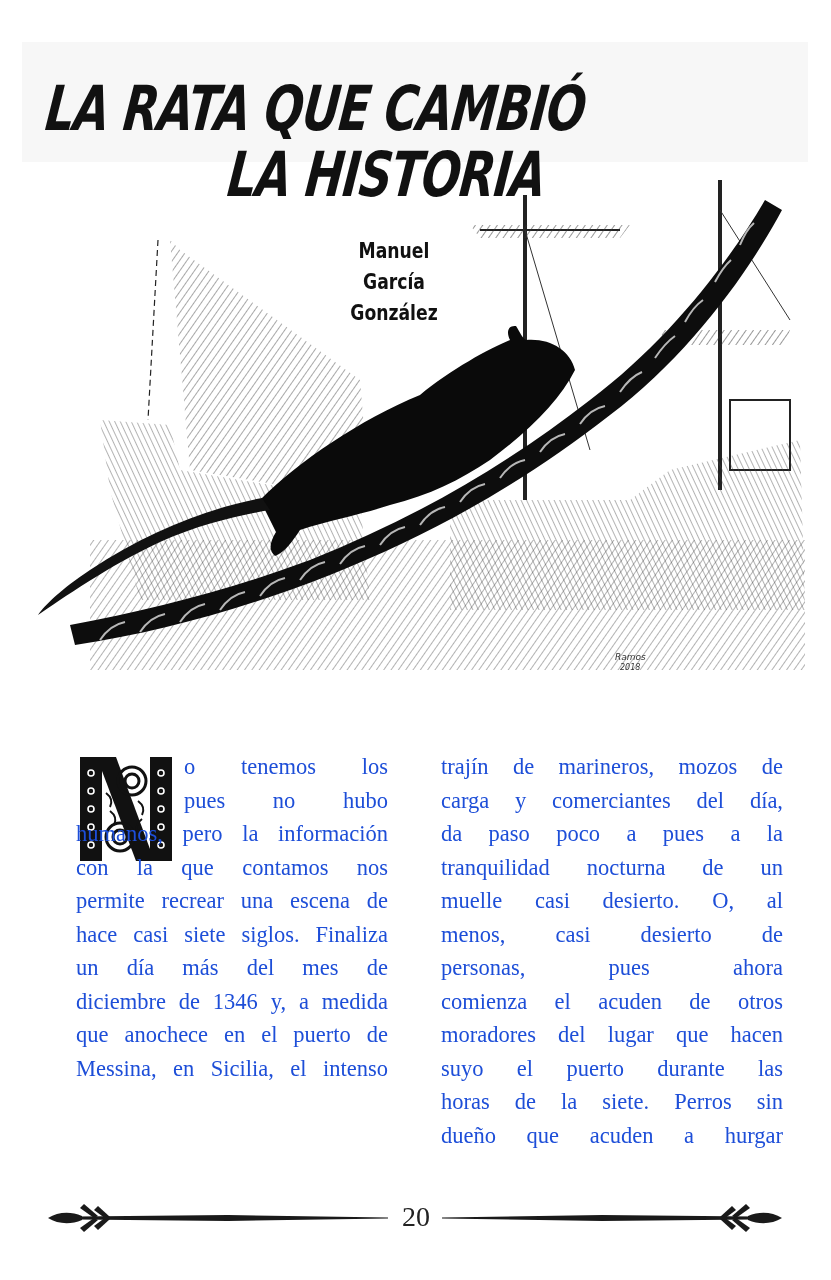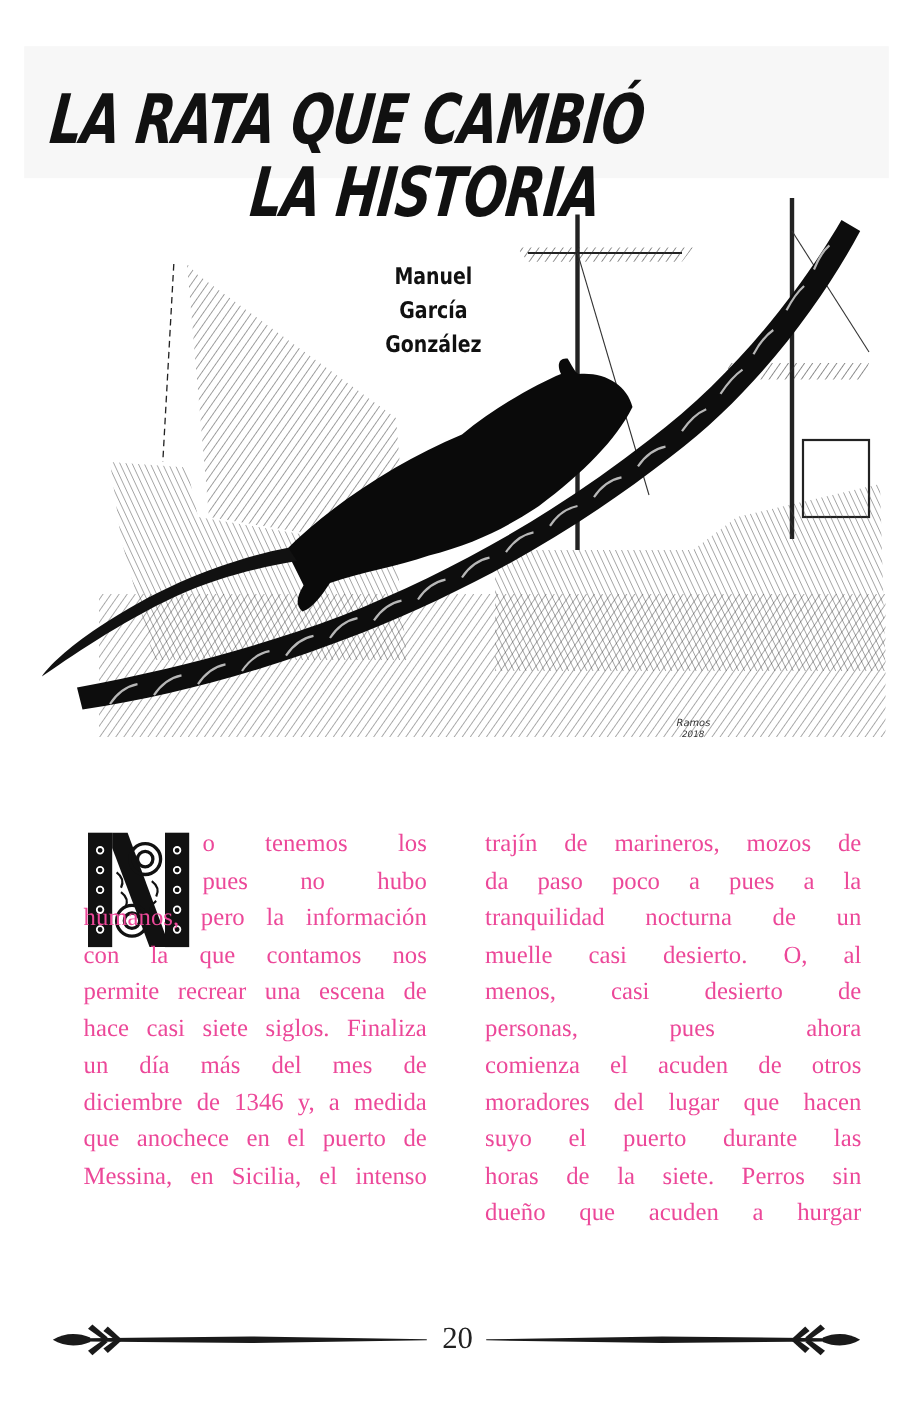--- a/index.html
+++ b/index.html
@@ -4,21 +4,21 @@
 <style>
   html, body { margin:0; padding:0; background:#ffffff; }
   body { width:831px; height:1280px; position:relative; overflow:hidden; font-family:"Liberation Serif", serif; color:#1f1f1f; }
   .header-band { position:absolute; left:22px; top:42px; width:786px; height:120px; background:#f7f7f7; }
   .title-line { position:absolute; font-family:"DejaVu Sans", sans-serif; font-weight:bold; font-style:italic; color:#111; letter-spacing:-1px; transform:skewX(-6deg) scaleY(1.35); transform-origin:left top; }
   .t1 { left:50px; top:72px; font-size:46px; }
   .t2 { left:232px; top:138px; font-size:46px; }
   .illustration { position:absolute; left:30px; top:170px; width:780px; height:520px; }
   .author { position:absolute; left:340px; top:236px; width:108px; text-align:center; font-family:"DejaVu Sans", sans-serif; font-weight:bold; font-size:21px; line-height:31px; color:#111; transform:scaleX(0.82); }
   .author span { display:block; }
-  .col { position:absolute; top:750px; font-size:22.5px; line-height:33.5px; text-align:justify; color:#ec4899; }
+  .col { position:absolute; top:750px; font-size:22.5px; line-height:33.5px; text-align:justify; color:#1d4ed8; }
   .col-left { left:76px; width:312px; }
   .col-right { left:441px; width:342px; }
   .line { display:block; text-align:justify; text-align-last:justify; white-space:nowrap; }
   .indent { padding-left:108px; }
   .dropcap { position:absolute; left:76px; top:753px; width:100px; height:112px; }
   .footer { position:absolute; left:48px; top:1198px; width:734px; height:40px; }
   .pagenum { position:absolute; left:393px; top:1201px; width:46px; text-align:center; font-size:28px; color:#222; }
 </style>
 </head>
 <body>
@@ -131,20 +131,21 @@
   <span class="line">permite recrear una escena de</span>
   <span class="line">hace casi siete siglos. Finaliza</span>
   <span class="line">un día más del mes de</span>
   <span class="line">diciembre de 1346 y, a medida</span>
   <span class="line">que anochece en el puerto de</span>
   <span class="line">Messina, en Sicilia, el intenso</span>
 </div>
 
 <div class="col col-right">
   <span class="line">trajín de marineros, mozos de</span>
+  <span class="line">carga y comerciantes del día,</span>
   <span class="line">da paso poco a pues a la</span>
   <span class="line">tranquilidad nocturna de un</span>
   <span class="line">muelle casi desierto. O, al</span>
   <span class="line">menos, casi desierto de</span>
   <span class="line">personas, pues ahora</span>
   <span class="line">comienza el acuden de otros</span>
   <span class="line">moradores del lugar que hacen</span>
   <span class="line">suyo el puerto durante las</span>
   <span class="line">horas de la siete. Perros sin</span>
   <span class="line">dueño que acuden a hurgar</span>

